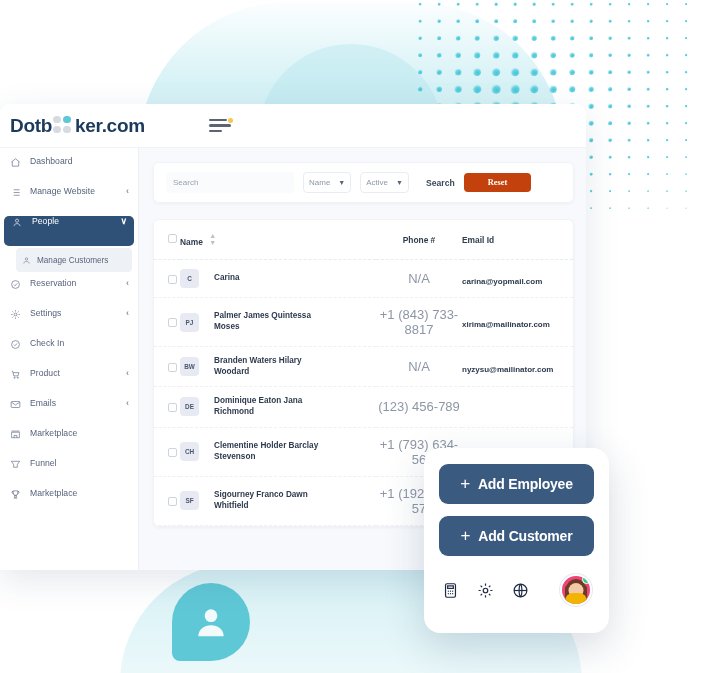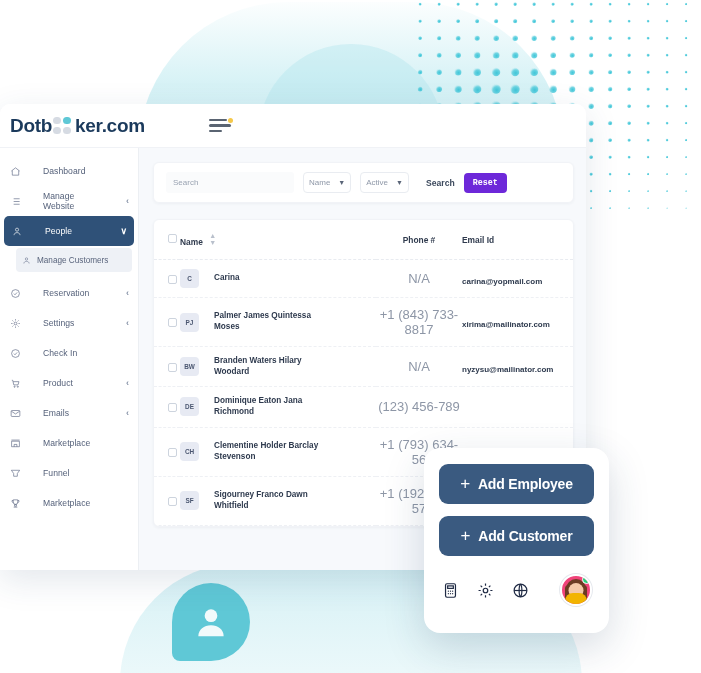--- a/index.html
+++ b/index.html
@@ -55,21 +55,21 @@
     border-radius: 10px 10px 0 0;
     overflow: hidden;
     box-shadow: 0 10px 34px rgba(40,70,110,.13);
   }
   .topbar {
     height: 44px; background:#fff;
     display:flex; align-items:center;
     border-bottom: 1px solid #f0f2f6;
   }
   .logo { padding-left: 10px; display:flex; align-items:center; }
-  .logo-txt { font-size: 19px; font-weight: 700; color:#1b3a5c; letter-spacing:-.3px; display:flex; align-items:flex-end;}
+  .logo-txt { font-size: 19px; font-weight: 700; color:#1b3a5c; letter-spacing:-.3px; display:flex; align-items:flex-start;}
   .logo-dots {
     position: relative; display:inline-block;
     width: 21px; height: 21px; margin: 0 1px;
     vertical-align: middle;
   }
   .logo-dots i {
     position:absolute; width:7.5px; height:7.5px; border-radius:50%;
     background:#d6dbe3;
   }
   .logo-dots i:nth-child(1){ left:0; top:1px; }
@@ -86,21 +86,21 @@
 
   .body-row { display:flex; height: 422px; }
 
   
   .sidebar {
     width: 139px; background:#ffffff; border-right:1px solid #eceff3;
     padding-top: 8px; position:relative;
     font-size: 8.6px;
   }
   .nav-item {
-    display:flex; align-items:center; gap:22px;
+    display:flex; align-items:flex-start; gap:9px;
     height: 30px; padding: 0 9px;
     color:#55617a; cursor:pointer;
     position:relative;
   }
   .nav-item .label { flex:1; font-size:8.6px; letter-spacing:.05px;}
   .nav-item .chev { font-size:9px; color:#8793a8; font-weight:700;}
   .nav-item .ico { width:12px; height:12px; display:inline-flex; align-items:center; justify-content:center; flex:0 0 12px;}
   .nav-item .ico svg { width:11px; height:11px; stroke:#5a6682; fill:none; stroke-width:1.4;}
   .nav-item.active {
     background:#2f5178; color:#fff; border-radius:5px;
@@ -133,23 +133,23 @@
   .search-input::placeholder { color:#9aa3b2; }
   .mini-select {
     height:21px; min-width:48px; background:#fff; border:1px solid #e9ecf1;
     border-radius:4px; font-size:8px; color:#8f98a8;
     display:flex; align-items:center; justify-content:space-between;
     padding: 0 5px; gap:8px; cursor:pointer;
   }
   .mini-select .cd { font-size:7px; color:#5a6578; }
   .btn-link { font-size:8.6px; color:#3d4a5e; font-weight:600; cursor:pointer; margin-left:8px;}
   .btn-primary {
-    background:#6d28d9; color:#fff; border:none; border-radius:4px;
-    font-size:8.4px; font-weight:700; padding: 5px 9px; cursor:pointer;
-    font-family:Liberation Mono, monospace;
+    background:#c2410c; color:#fff; border:none; border-radius:4px;
+    font-size:8.4px; font-weight:700; padding: 5px 24px; cursor:pointer;
+    font-family:Liberation Serif, serif;
   }
 
   .table-card {
     margin-top: 16px; background:#fff; border-radius:6px;
     box-shadow: 0 1px 3px rgba(30,50,80,.05); border:1px solid #f1f3f7;
     overflow:hidden;
   }
   table { width:100%; border-collapse: collapse; }
   thead th {
     font-size:8.4px; color:#2f3a4d; font-weight:700; text-align:left;

